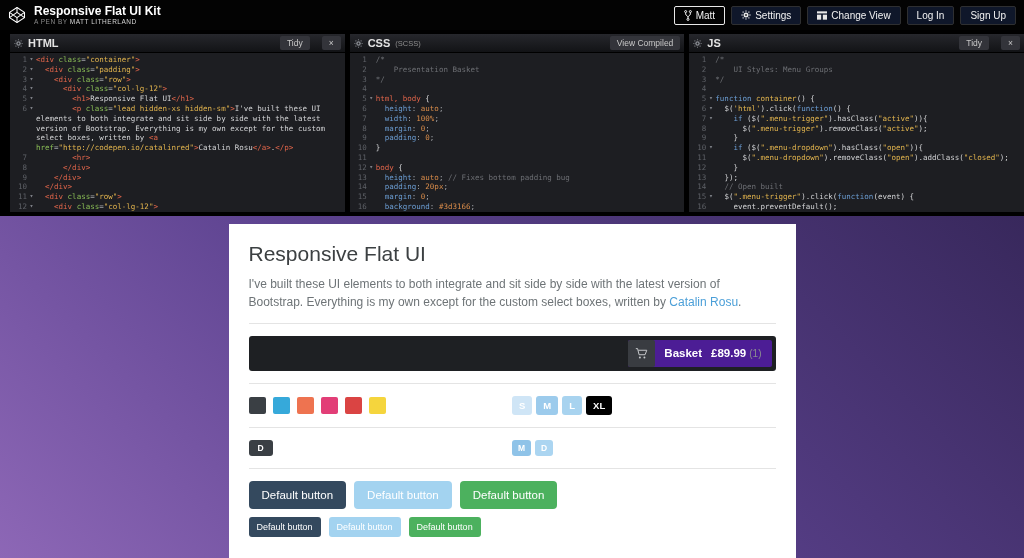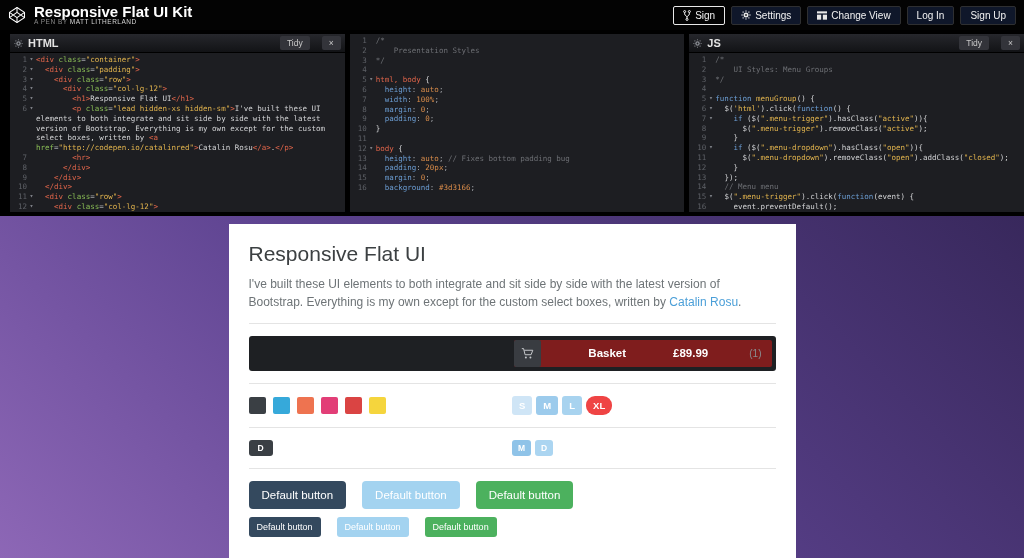--- a/index.html
+++ b/index.html
@@ -5,21 +5,21 @@
   * { margin:0; padding:0; box-sizing:border-box; }
   html,body { width:1024px; height:558px; overflow:hidden; }
   body { font-family:"Liberation Sans", sans-serif; background:#000; }
   [data-interactable="true"] { cursor:pointer; }
   .page { width:1024px; height:558px; display:flex; flex-direction:column; }
 
   
   .top { flex:0 0 30px; background:#030303; display:flex; align-items:center; padding:0 8px; gap:8px; }
   .logo { display:flex; align-items:center; }
   .title-block { display:flex; flex-direction:column; justify-content:center; }
-  .pen-title { font-size:15px; font-weight:bold; color:#fff; line-height:13px; }
+  .pen-title { font-size:12px; font-weight:bold; color:#fff; line-height:13px; }
   .pen-byline { font-size:6.5px; color:#8a8a8a; letter-spacing:.5px; text-transform:uppercase; line-height:8px; }
   .pen-byline a { color:#d6d6d6; text-decoration:none; }
   .header-actions { margin-left:auto; display:flex; gap:6px; align-items:center; }
   .hbtn { display:flex; align-items:center; gap:4px; background:#0f172a; border:1px solid #2e2f31;
           color:#f2f2f2; font-size:10px; padding:0 9px; height:19px; border-radius:2px;
           font-family:inherit; }
   .hbtn.outline { background:transparent; border:1px solid #e8e8e8; }
 
   
   .editors { flex:0 0 184px; background:#000; display:flex; gap:5px; padding:4px 0 4px 10px; }
@@ -47,37 +47,37 @@
   .preview { flex:1; background:linear-gradient(225deg,#38285c 0%,#5d4390 55%,#8d67b6 100%);
              display:flex; justify-content:center; overflow:hidden; }
   .card { width:567px; background:#fff; margin-top:8px; padding:12px 20px 20px; }
   .card-title { font-size:21px; font-weight:400; color:#3c4042; margin-top:6px; }
   .desc { font-size:12px; line-height:1.5; color:#6e7477; margin-top:9px; }
   .desc a { color:#4b9fd8; text-decoration:none; }
   hr.rule { border:none; border-top:1px solid #e4e4e4; margin:12px 0; }
 
   .navbar { height:35px; background:#1e2023; border-radius:3px; display:flex; align-items:center;
             justify-content:flex-end; padding:4px; }
-  .basket-group { display:flex; align-items:center; background:#7f1d1d; border-radius:2px; height:27px; padding-right:10px;gap:38px; }
+  .basket-group { display:flex; align-items:center; background:#4c1d95; border-radius:2px; height:27px; padding-right:10px; }
   .basket-icon-box { width:27px; height:27px; background:#393c41; border-radius:2px; display:flex;
                      align-items:center; justify-content:center; margin-right:9px; }
   .basket-label { color:#fff; font-size:11.5px; font-weight:bold; margin-right:9px; }
   .basket-price { color:#fff; font-size:11.5px; font-weight:bold; }
   .basket-count { color:#8a8d90; font-size:10px; margin-left:3px; }
 
   .split-row { display:flex; align-items:center; }
   .half { flex:1; display:flex; align-items:center; gap:7px; }
   [data-name="size-group"], [data-name="mini-blue-group"] { gap:4px; }
   .swatch { width:17px; height:17px; border-radius:2px; display:inline-block; }
   .pill { font-weight:bold; color:#fff; font-size:9.5px; padding:4px 7px; border:none; border-radius:3px; font-family:inherit; }
   .pill.mini { font-size:8.5px; padding:3px 6px; }
   .mini-dark { background:#3a3f44; color:#fff; border:none; border-radius:3px; font-size:8.5px;
                font-weight:bold; padding:3px 9px; font-family:inherit; }
 
-  .btn-row { display:flex; gap:16px; margin-top:12px; }
+  .btn-row { display:flex; gap:8px; margin-top:12px; }
   .btn { border:none; border-radius:4px; color:#fff; font-size:11.5px; padding:8px 13px; font-family:inherit; }
   .btn-row.small { margin-top:8px; }
   .btn-row.small .btn { font-size:9px; padding:5px 8px; border-radius:3px; }
 </style>
 </head>
 <body>
 
 <div class="page" data-name="codepen-app" data-interactable="false">
 
   <header class="top" data-name="top-header" data-interactable="false">
@@ -95,21 +95,21 @@
       </div>
     </div>
     <div class="header-actions" data-name="header-actions" data-interactable="false">
       <button class="hbtn outline" data-name="fork-button" data-interactable="true">
         <svg data-name="fork-icon" data-interactable="false" width="8" height="11" viewBox="0 0 10 14" fill="none" stroke="#ffffff" stroke-width="1.2">
           <circle cx="2" cy="2" r="1.3"></circle>
             <circle cx="8" cy="2" r="1.3"></circle>
             <circle cx="5" cy="12" r="1.3"></circle>
           <path d="M2 3.5 v1.5 c0 2.5 3 2 3 4.5 v1 M8 3.5 v1.5 c0 2.5 -3 2 -3 4.5"></path>
         </svg>
-        <span data-name="fork-label" data-interactable="false">Sign</span>
+        <span data-name="fork-label" data-interactable="false">Matt</span>
       </button>
       <button class="hbtn" data-name="settings-button" data-interactable="true">
         <svg data-name="gear-icon" data-interactable="false" width="10" height="10" viewBox="0 0 20 20" fill="#e8e8e8">
           <path d="M10 0l1.8 3h-3.6zM10 20l1.8-3h-3.6zM0 10l3-1.8v3.6zM20 10l-3-1.8v3.6zM2.9 2.9l3.4.8-2.6 2.6zM17.1 2.9l-.8 3.4-2.6-2.6zM2.9 17.1l3.4-.8-2.6-2.6zM17.1 17.1l-3.4-.8 2.6-2.6z"></path>
           <circle cx="10" cy="10" r="5"></circle>
             <circle cx="10" cy="10" r="2" fill="#2e2f31"></circle>
         </svg>
         <span data-name="settings-label" data-interactable="false">Settings</span>
       </button>
       <button class="hbtn" data-name="change-view-button" data-interactable="true">
@@ -227,34 +227,48 @@
           <div class="code-line" data-name="code-line" data-interactable="false">
             <span class="gutter" data-name="line-number" data-interactable="false">
               <span class="ln">12</span>
               <i class="fold" data-name="fold-arrow" data-interactable="true">▾</i>
             </span>
             <span class="line-code"><span class="tk-pln">    </span><span class="tk-tag">&lt;div</span><span class="tk-attr"> class</span><span class="tk-pun">=</span><span class="tk-str">"col-lg-12"</span><span class="tk-tag">&gt;</span></span>
           </div>
         </div>
     </section>
     <section class="editor" data-name="editor-panel-css" data-interactable="false">
+      <div class="ed-header" data-name="editor-header" data-interactable="false">
+        <span class="ed-icon" data-name="gear-icon" data-interactable="true">
+          <svg width="9" height="9" viewBox="0 0 20 20" fill="#8b8e94">
+              <path d="M10 0l1.8 3h-3.6zM10 20l1.8-3h-3.6zM0 10l3-1.8v3.6zM20 10l-3-1.8v3.6zM2.9 2.9l3.4.8-2.6 2.6zM17.1 2.9l-.8 3.4-2.6-2.6zM2.9 17.1l3.4-.8-2.6-2.6zM17.1 17.1l-3.4-.8 2.6-2.6z"></path>
+              <circle cx="10" cy="10" r="5"></circle>
+              <circle cx="10" cy="10" r="2" fill="#1d1e22"></circle>
+            </svg>
+        </span>
+        <span class="ed-title" data-name="editor-title-css" data-interactable="false">CSS</span>
+        <span class="ed-suffix" data-name="editor-subtitle" data-interactable="false">(SCSS)</span>
+        <div class="ed-actions" data-name="editor-actions" data-interactable="false">
+            <button class="ed-btn" data-name="view-compiled-button" data-interactable="true">View Compiled</button>
+          </div>
+      </div>
       <div class="ed-code" data-name="css-code-area" data-interactable="true">
           <div class="code-line" data-name="code-line" data-interactable="false">
             <span class="gutter" data-name="line-number" data-interactable="false">
               <span class="ln">1</span>
               <i class="fold" data-name="fold-arrow" data-interactable="false"></i>
             </span>
             <span class="line-code"><span class="tk-com">/*</span></span>
           </div>
           <div class="code-line" data-name="code-line" data-interactable="false">
             <span class="gutter" data-name="line-number" data-interactable="false">
               <span class="ln">2</span>
               <i class="fold" data-name="fold-arrow" data-interactable="false"></i>
             </span>
-            <span class="line-code"><span class="tk-com">    Presentation Styles</span></span>
+            <span class="line-code"><span class="tk-com">    Presentation Basket</span></span>
           </div>
           <div class="code-line" data-name="code-line" data-interactable="false">
             <span class="gutter" data-name="line-number" data-interactable="false">
               <span class="ln">3</span>
               <i class="fold" data-name="fold-arrow" data-interactable="false"></i>
             </span>
             <span class="line-code"><span class="tk-com">*/</span></span>
           </div>
           <div class="code-line" data-name="code-line" data-interactable="false">
             <span class="gutter" data-name="line-number" data-interactable="false">
@@ -392,21 +406,21 @@
               <span class="ln">4</span>
               <i class="fold" data-name="fold-arrow" data-interactable="false"></i>
             </span>
             <span class="line-code">&nbsp;</span>
           </div>
           <div class="code-line" data-name="code-line" data-interactable="false">
             <span class="gutter" data-name="line-number" data-interactable="false">
               <span class="ln">5</span>
               <i class="fold" data-name="fold-arrow" data-interactable="true">▾</i>
             </span>
-            <span class="line-code"><span class="tk-kw">function</span><span class="tk-fn"> menuGroup</span><span class="tk-pln">() {</span></span>
+            <span class="line-code"><span class="tk-kw">function</span><span class="tk-fn"> container</span><span class="tk-pln">() {</span></span>
           </div>
           <div class="code-line" data-name="code-line" data-interactable="false">
             <span class="gutter" data-name="line-number" data-interactable="false">
               <span class="ln">6</span>
               <i class="fold" data-name="fold-arrow" data-interactable="true">▾</i>
             </span>
             <span class="line-code"><span class="tk-pln">  $(</span><span class="tk-str">'html'</span><span class="tk-pln">).click(</span><span class="tk-kw">function</span><span class="tk-pln">() {</span></span>
           </div>
           <div class="code-line" data-name="code-line" data-interactable="false">
             <span class="gutter" data-name="line-number" data-interactable="false">
@@ -455,21 +469,21 @@
               <span class="ln">13</span>
               <i class="fold" data-name="fold-arrow" data-interactable="false"></i>
             </span>
             <span class="line-code"><span class="tk-pln">  });</span></span>
           </div>
           <div class="code-line" data-name="code-line" data-interactable="false">
             <span class="gutter" data-name="line-number" data-interactable="false">
               <span class="ln">14</span>
               <i class="fold" data-name="fold-arrow" data-interactable="false"></i>
             </span>
-            <span class="line-code"><span class="tk-com">  // Menu menu</span></span>
+            <span class="line-code"><span class="tk-com">  // Open built</span></span>
           </div>
           <div class="code-line" data-name="code-line" data-interactable="false">
             <span class="gutter" data-name="line-number" data-interactable="false">
               <span class="ln">15</span>
               <i class="fold" data-name="fold-arrow" data-interactable="true">▾</i>
             </span>
             <span class="line-code"><span class="tk-pln">  $(</span><span class="tk-str">".menu-trigger"</span><span class="tk-pln">).click(</span><span class="tk-kw">function</span><span class="tk-pln">(event) {</span></span>
           </div>
           <div class="code-line" data-name="code-line" data-interactable="false">
             <span class="gutter" data-name="line-number" data-interactable="false">
@@ -510,21 +524,21 @@
             <span class="swatch" data-name="swatch-blue" data-interactable="true" style="background: rgb(54, 169, 218);"></span>
             <span class="swatch" data-name="swatch-orange" data-interactable="true" style="background: rgb(238, 115, 80);"></span>
             <span class="swatch" data-name="swatch-pink" data-interactable="true" style="background: rgb(226, 62, 119);"></span>
             <span class="swatch" data-name="swatch-red" data-interactable="true" style="background: rgb(218, 68, 67);"></span>
             <span class="swatch" data-name="swatch-yellow" data-interactable="true" style="background: rgb(245, 213, 61);"></span>
           </div>
         <div class="half" data-name="size-group" data-interactable="false">
             <button class="pill" data-name="size-button-s" data-interactable="true" style="background: rgb(207, 229, 246);">S</button>
             <button class="pill" data-name="size-button-m" data-interactable="true" style="background: rgb(156, 203, 236);">M</button>
             <button class="pill" data-name="size-button-l" data-interactable="true" style="background: rgb(168, 211, 239);">L</button>
-            <button class="pill" data-name="size-button-xl" data-interactable="true" style="background: #ef4444; border-radius: 9px;">XL</button>
+            <button class="pill" data-name="size-button-xl" data-interactable="true" style="background: #000000;">XL</button>
           </div>
       </div>
       <hr class="rule" data-name="divider" data-interactable="false">
 
       <div class="split-row" data-name="mini-button-row" data-interactable="false">
         <div class="half" data-name="mini-dark-group" data-interactable="false">
           <button class="mini-dark" data-name="mini-dark-button" data-interactable="true">D</button>
         </div>
         <div class="half" data-name="mini-blue-group" data-interactable="false">
             <button class="pill mini" data-name="mini-blue-button-m" data-interactable="true" style="background: rgb(143, 195, 232);">M</button>

